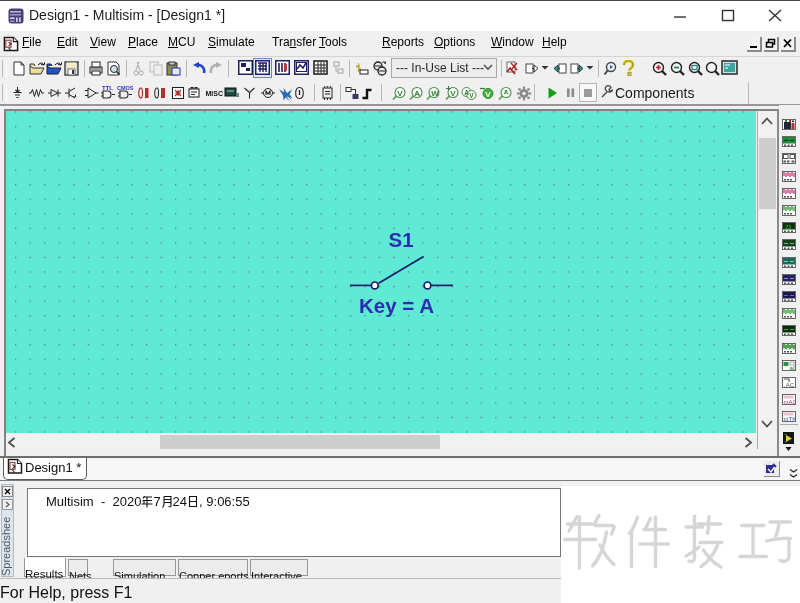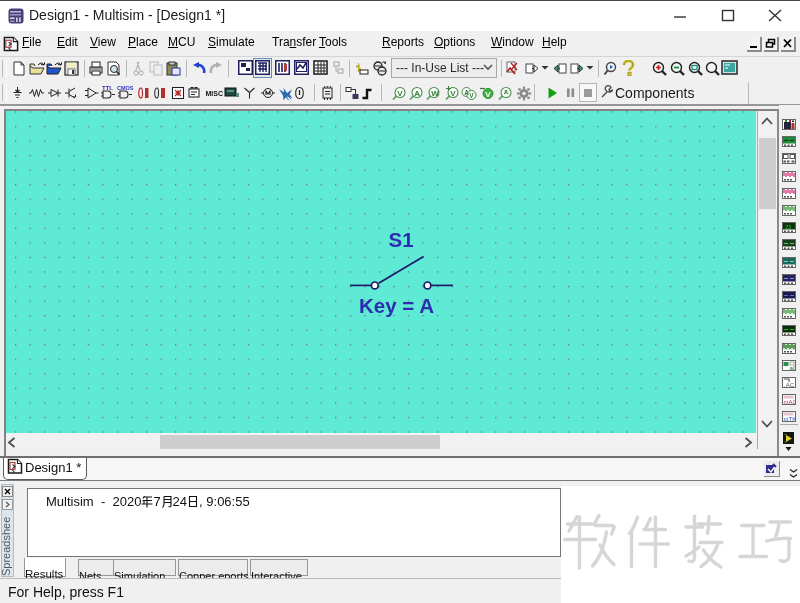--- a/index.html
+++ b/index.html
@@ -33,21 +33,21 @@
 #dtab{left:3px;top:458px;width:84px;height:22px;background:#fff;border:1.5px solid #5a5a5a;border-top:none;border-radius:0 0 5px 5px;box-sizing:border-box;}
 
 #ssheet{left:0;top:481px;width:800px;height:97px;background:#f0f0f0;}
 #strip{left:1px;top:484px;width:13px;height:93px;background:#dde5ec;border:1px solid #b3bcc4;box-sizing:border-box;}
 #striptext{left:0px;top:512px;width:13px;height:64px;font-size:11px;color:#4b5c69;writing-mode:vertical-rl;transform:rotate(180deg);letter-spacing:0px;}
 #sswhite{left:27px;top:488px;width:534px;height:69px;background:#fff;border:1px solid #777;box-sizing:border-box;}
 #sstext{left:46px;top:494px;font-size:13px;color:#111;}
 .btab{position:absolute;top:559px;height:17px;background:#ececec;border:1px solid #979797;box-sizing:border-box;font-size:11px;color:#111;text-align:left;padding-top:10px;white-space:nowrap;}
 
 #status{left:0;top:578px;width:800px;height:25px;background:#f0f0f0;border-top:1px solid #bbb;box-sizing:border-box;}
-#statustext{left:8px;top:584px;font-size:14px;color:#111;}
+#statustext{left:0;top:584px;font-size:16px;color:#111;}
 
 #wm{left:561px;top:486px;width:239px;height:117px;background:#fff;}
 </style>
 </head>
 <body>
 
 <div class="abs" id="titlebar"></div>
 <svg class="abs" style="left:8px;top:8px" width="16" height="16" viewBox="0 0 16 16">
   <rect x="0.5" y="0.5" width="15" height="15" rx="3" fill="#474073"></rect>
   <rect x="2" y="3" width="11" height="1.6" fill="#b8b2d8"></rect>
@@ -697,21 +697,21 @@
     </svg>7<svg width="12" height="13" viewBox="0 0 12 13" style="vertical-align:-2px">
       <g stroke="#111" stroke-width="1.1" fill="none">
         <path d="M3,1.5 h7 v9 c0,1.5 -1,1.5 -2.5,1 M3,1.5 v7 c0,2 -0.5,3 -1.5,4 M3.5,4.5 h6 M3.5,7.5 h6"></path>
       </g>
     </svg>24<svg width="12" height="13" viewBox="0 0 12 13" style="vertical-align:-2px">
       <g stroke="#111" stroke-width="1.1" fill="none">
         <path d="M2.5,1.5 h7 v10 h-7 z M2.5,6.5 h7"></path>
       </g>
     </svg>, 9:06:55</div>
 <div class="btab" style="left:24px;top:558px;width:42px;height:19px;background:#fff;border-top:none;font-size:11.5px"><u>Results</u></div>
-<div class="btab" style="left:78px;width:40px">Nets</div>
+<div class="btab" style="left:68px;width:20px">Nets</div>
 <div class="btab" style="left:113px;width:63px">Simulation</div>
 <div class="btab" style="left:178px;width:70px">Copper eports</div>
 <div class="btab" style="left:250px;width:58px">Interactive</div>
 
 <div class="abs" id="status"></div>
 <div class="abs" id="statustext">For Help, press F1</div>
 
 <div class="abs" id="wm"></div>
 <div id="wmtext">
     <svg class="abs" style="left:560px;top:505px" width="240" height="70" viewBox="0 0 240 70">

